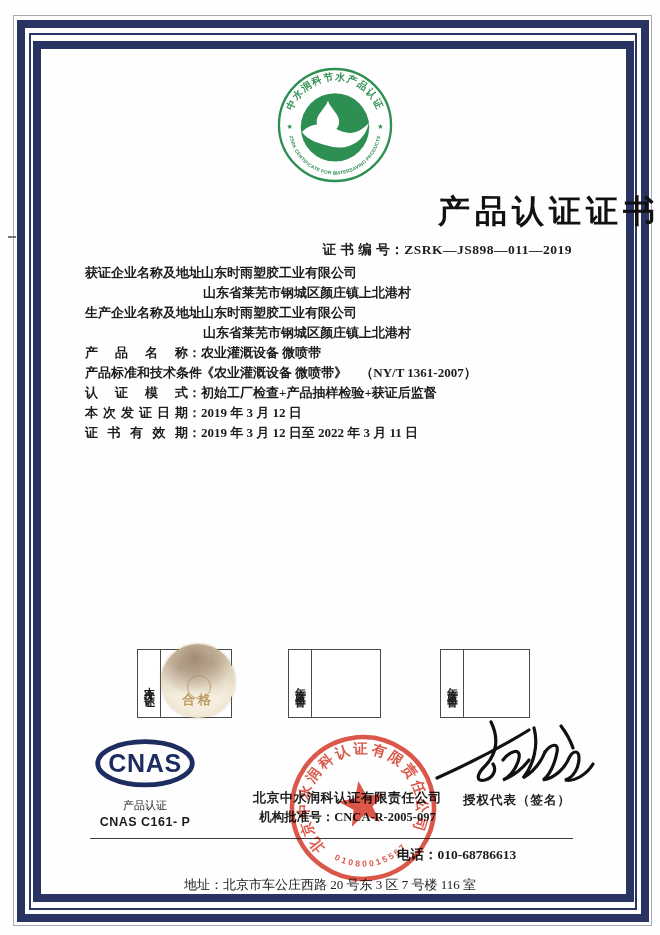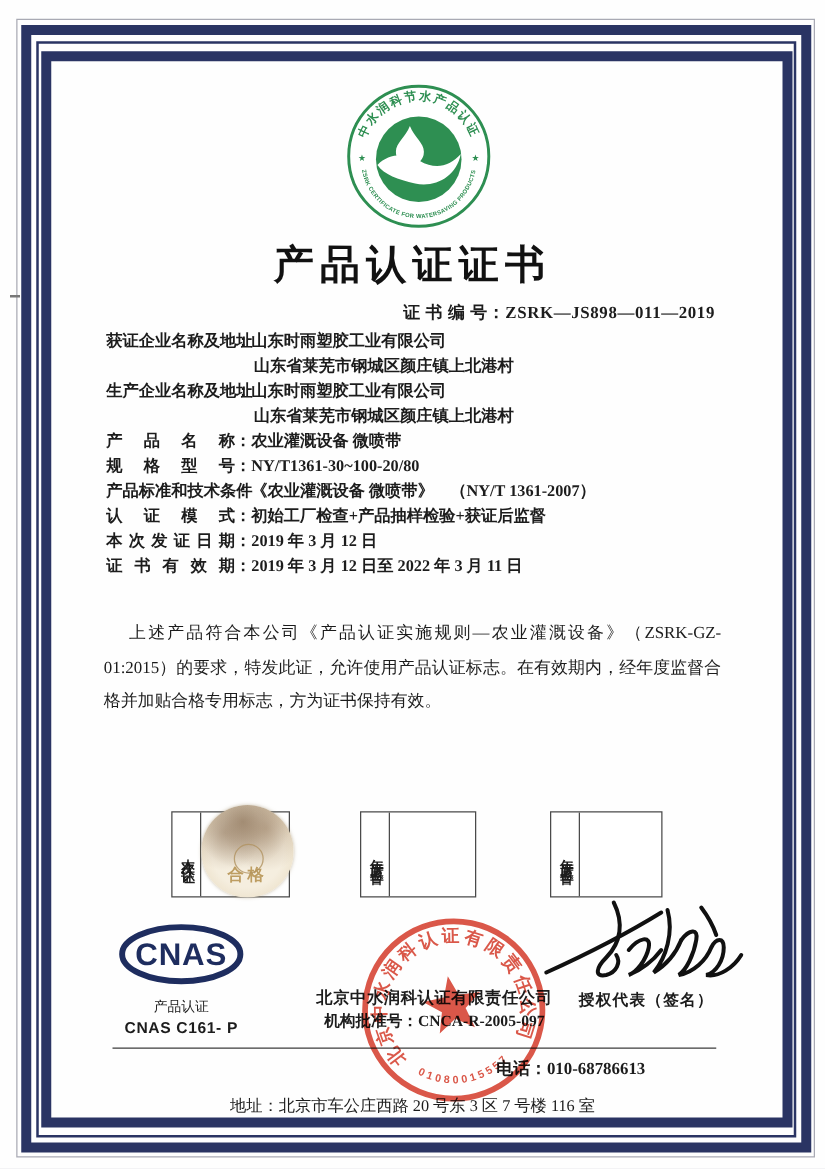--- a/index.html
+++ b/index.html
@@ -6,21 +6,21 @@
   .page{position:relative;width:660px;height:935px;background:#fefefe;overflow:hidden;
         font-family:"Liberation Serif","DejaVu Serif",serif;color:#1c1c1c;}
   
   .frame{position:absolute;pointer-events:none;}
   .f0{left:13px;top:15px;right:8px;bottom:9px;border:1px solid #a9aab4;}
   .f1{left:17px;top:20px;right:11px;bottom:13px;border:8px solid #2a3463;}
   .f2{left:29px;top:33px;right:23px;bottom:25px;border:2px solid #2a3463;}
   .f3{left:33px;top:41px;right:26px;bottom:33px;border:8px solid #2a3463;}
   
   .logo{position:absolute;left:276px;top:66px;width:118px;height:118px;}
-  .title{position:absolute;left:0;top:190px;width:100%;text-align:center;
+  .title{position:absolute;left:0;top:190px;width:100%;text-align:right;
          font-family:"Liberation Sans","DejaVu Sans",sans-serif;
          font-size:32px;font-weight:700;letter-spacing:5px;color:#111;}
   .certno{position:absolute;top:241px;right:88px;font-size:13.5px;font-weight:700;letter-spacing:.5px;margin-left:28px;}
   
   .fields{position:absolute;left:85px;top:263px;width:500px;font-size:13px;line-height:20px;}
   .f-row{white-space:nowrap;}
   .f-label{display:inline-block;width:103px;font-weight:700;text-align:justify;text-align-last:justify;}
   .f-colon{font-weight:700;}
   .f-value{font-weight:600;}
   .f-cont{padding-left:118px;font-weight:600;}
@@ -104,37 +104,33 @@
     </div>
     <div class="f-cont">山东省莱芜市钢城区颜庄镇上北港村</div>
     <div class="f-row">
       <span class="f-label">生产企业名称及地址</span><span class="f-colon">：</span><span class="f-value">山东时雨塑胶工业有限公司</span>
     </div>
     <div class="f-cont">山东省莱芜市钢城区颜庄镇上北港村</div>
     <div class="f-row">
       <span class="f-label">产品名称</span><span class="f-colon">：</span><span class="f-value">农业灌溉设备 微喷带</span>
     </div>
     <div class="f-row">
-      <span class="f-label">规格型号</span><span class="f-colon">：</span><span class="f-value">NY/T1361-30~100-20/80</span>
-    </div>
-    <div class="f-row">
       <span class="f-label">产品标准和技术条件</span><span class="f-colon">：</span><span class="f-value">《农业灌溉设备 微喷带》　（NY/T 1361-2007）</span>
     </div>
     <div class="f-row">
       <span class="f-label">认证模式</span><span class="f-colon">：</span><span class="f-value">初始工厂检查+产品抽样检验+获证后监督</span>
     </div>
     <div class="f-row">
       <span class="f-label">本次发证日期</span><span class="f-colon">：</span><span class="f-value">2019 年 3 月 12 日</span>
     </div>
     <div class="f-row">
       <span class="f-label">证书有效期</span><span class="f-colon">：</span><span class="f-value">2019 年 3 月 12 日至 2022 年 3 月 11 日</span>
     </div>
   </div>
 
-  <div class="statement">上述产品符合本公司《产品认证实施规则—农业灌溉设备》（ZSRK-GZ- 01:2015）的要求，特发此证，允许使用产品认证标志。在有效期内，经年度监督合格并加贴合格专用标志，方为证书保持有效。</div>
 
   <div class="sbox sbox1">
     <span class="vlabel">本次认证</span>
   </div>
   <div class="sbox sbox2">
     <span class="vlabel">年度监督</span>
   </div>
   <div class="sbox sbox3">
     <span class="vlabel">年度监督</span>
   </div>

